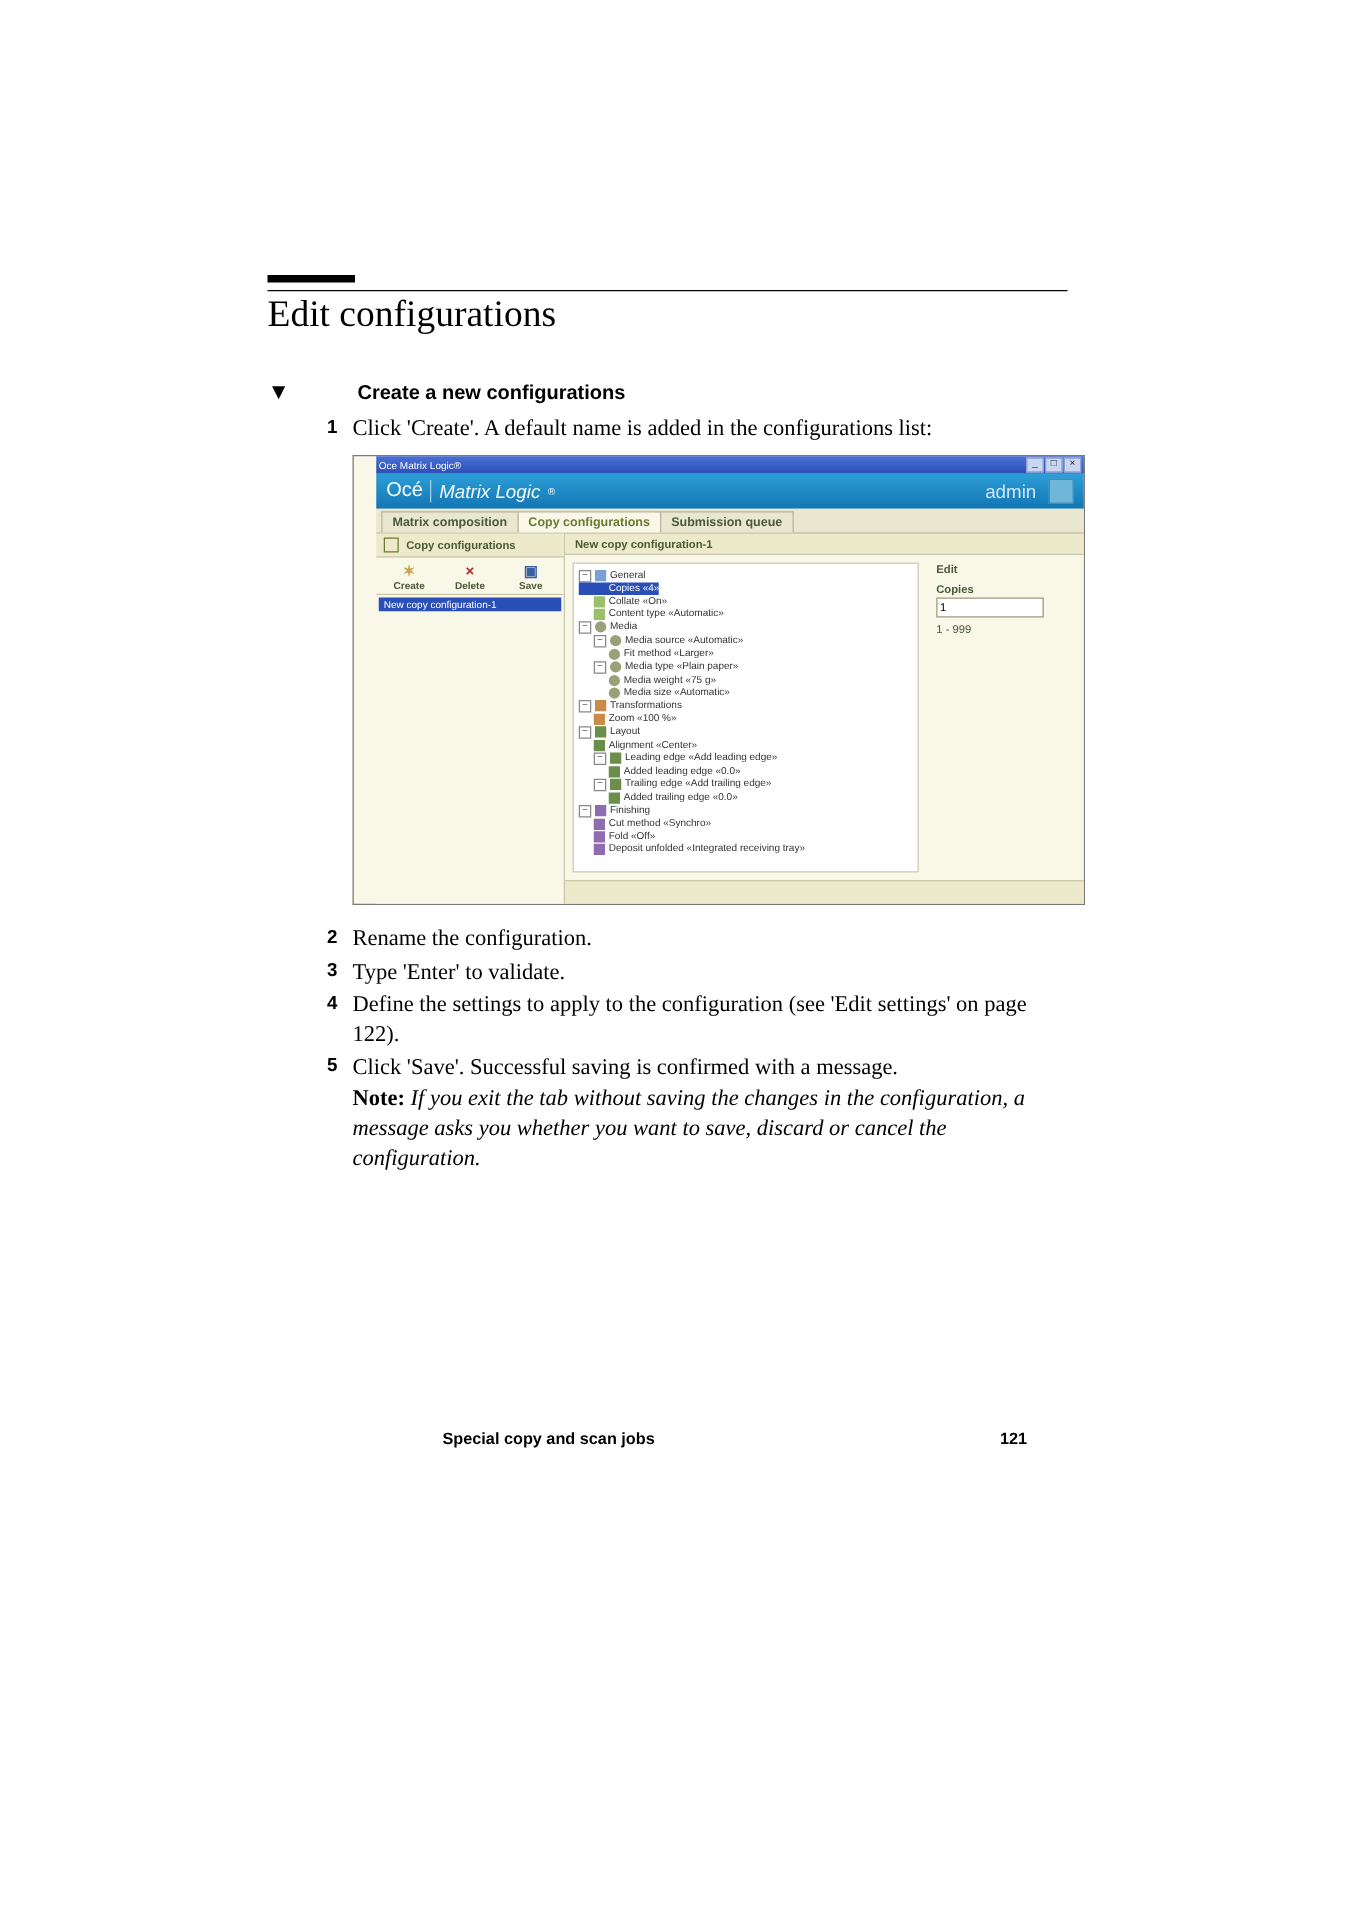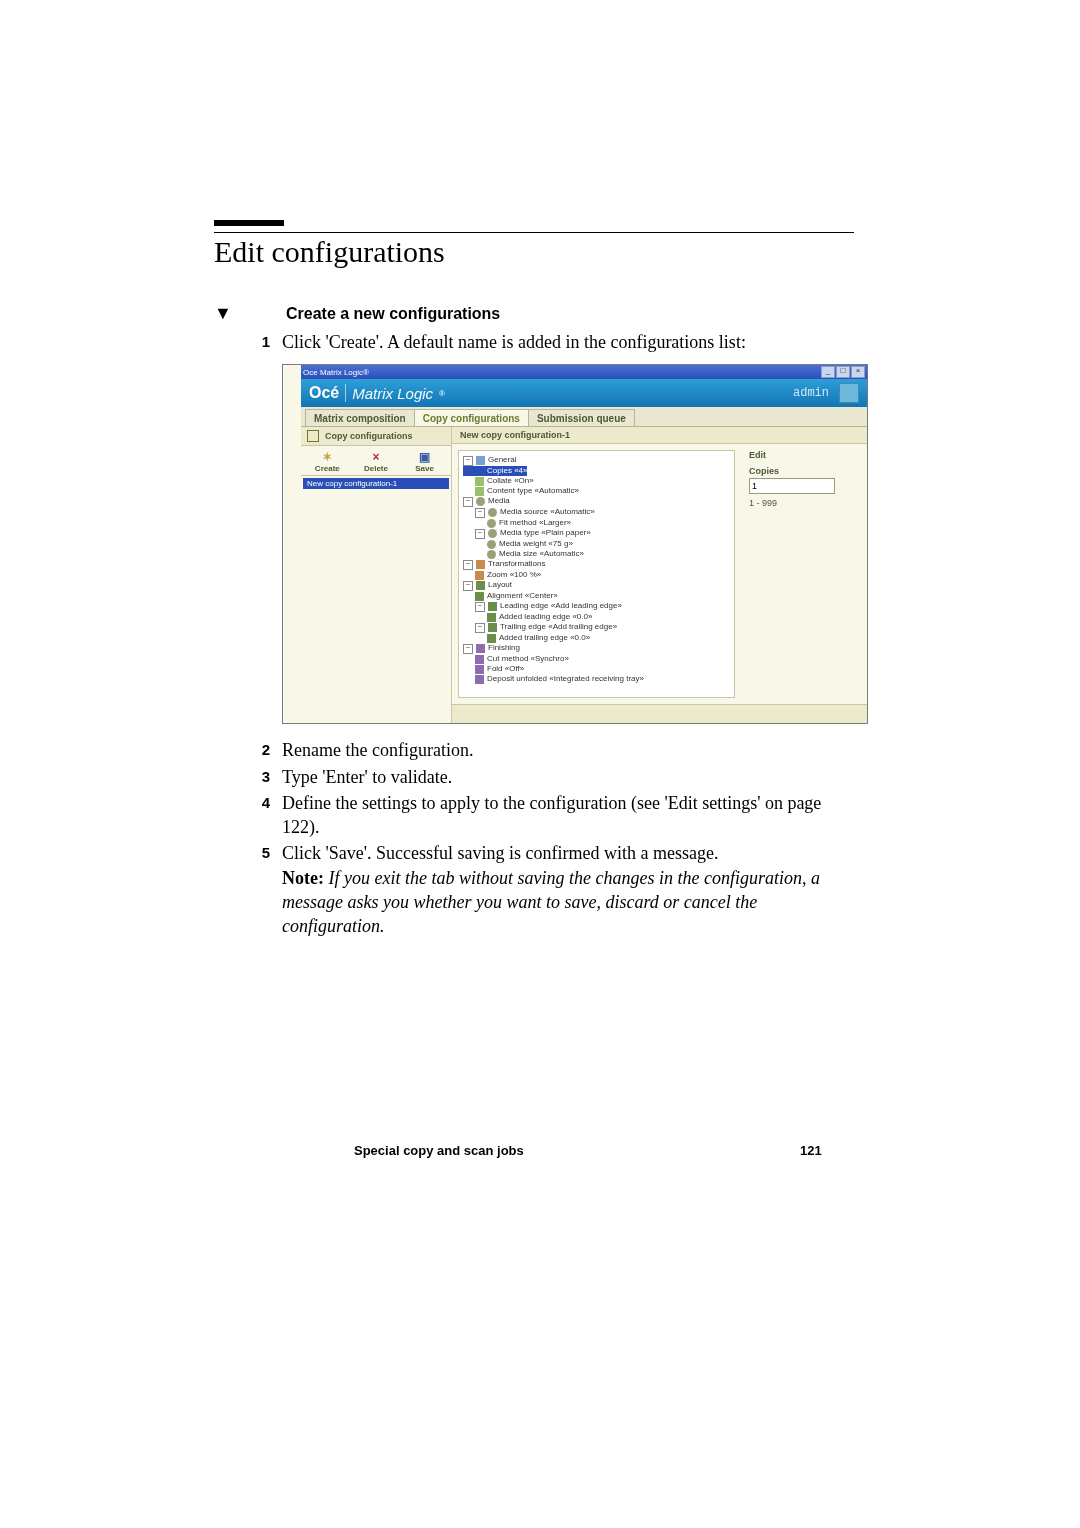--- a/index.html
+++ b/index.html
@@ -103,25 +103,25 @@
   .brandbar {
     background: linear-gradient(#2d9ed8, #1276b4);
     color: #fff;
     height: 28px;
     display: flex;
     align-items: center;
     justify-content: space-between;
     padding: 0 8px;
   }
   .brand-left { display: flex; align-items: center; gap: 6px; }
-  .brand-oce { font-weight: 700; font-size: 16px; }
+  .brand-oce { font-weight: 400; font-size: 16px; }
   .brand-prod { font-style: italic; font-size: 15px; opacity: .95; }
   .brand-reg { font-size: 8px; }
   .brand-right { display: flex; align-items: center; gap: 10px; }
-  .brand-user { color: #cfe6f3; font-size: 12px; font-family: Liberation Mono, monospace; }
+  .brand-user { color: #cfe6f3; font-size: 15px; }
   .brand-sq {
     width: 18px; height: 18px;
     background: #6fb7da;
     border: 1px solid #3e8ab0;
   }
   .app-tabs {
     display: flex;
     background: #e9e7cf;
     border-bottom: 1px solid #b7b49a;
     padding: 2px 4px 0 4px;

